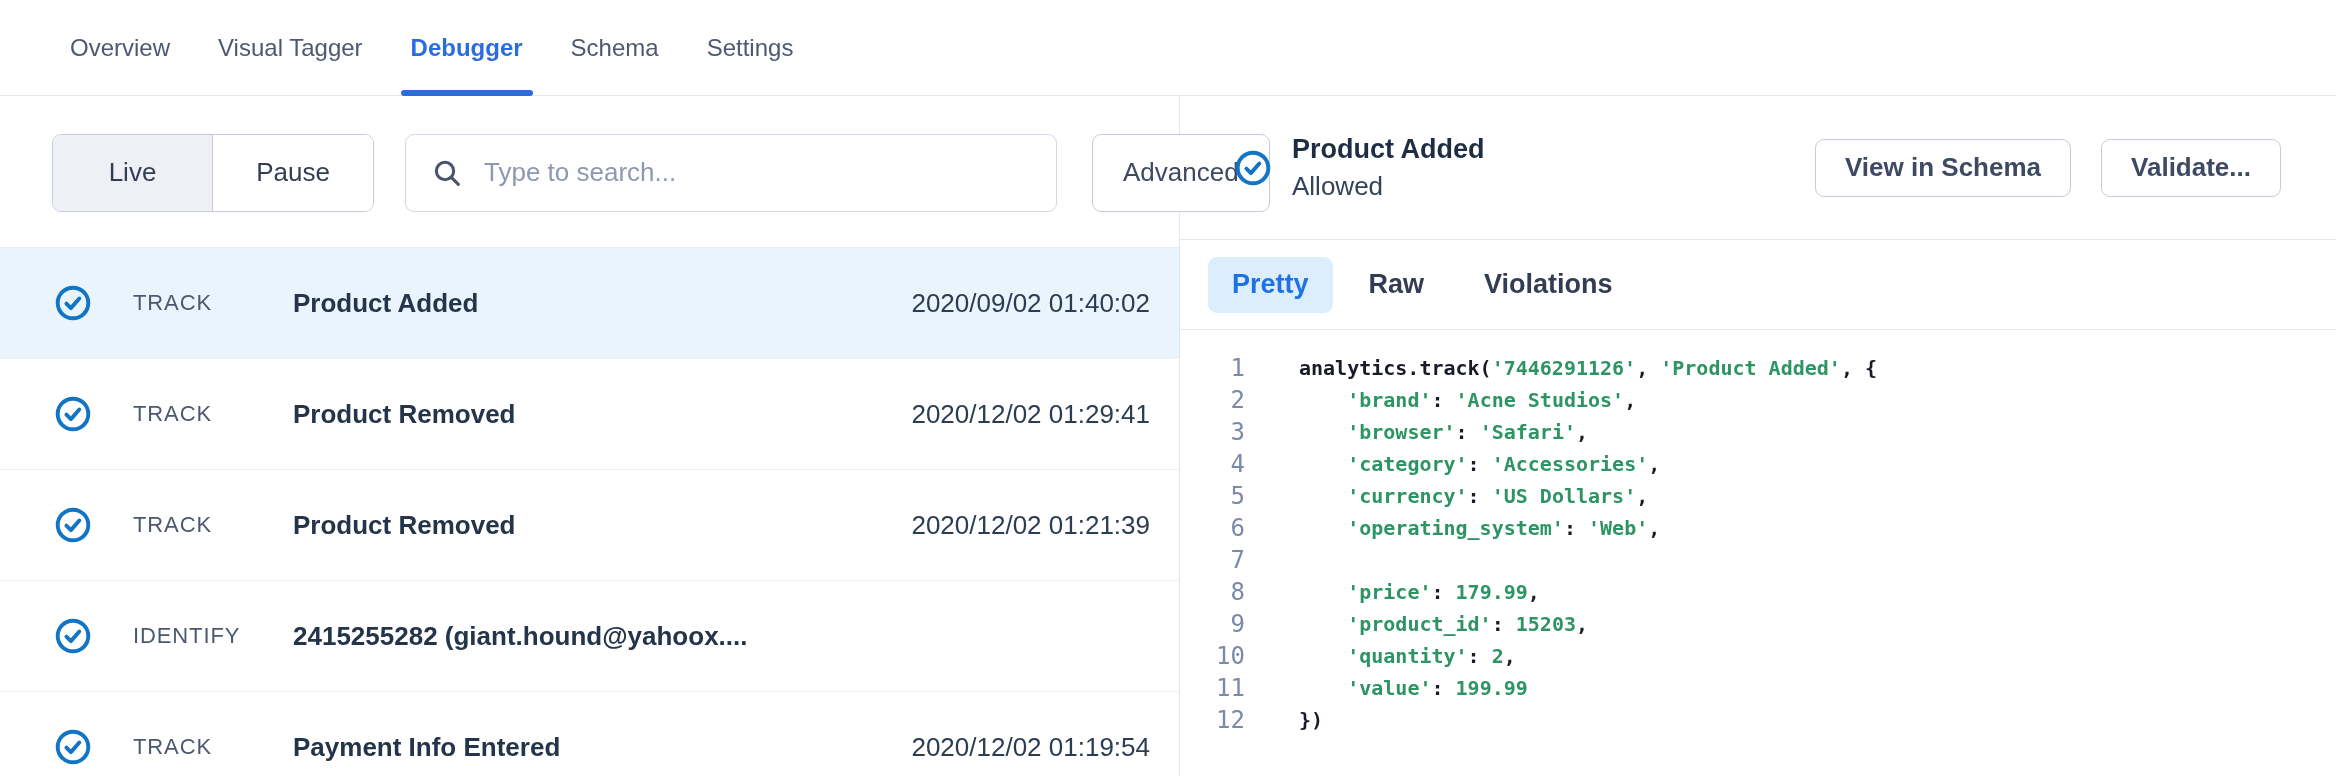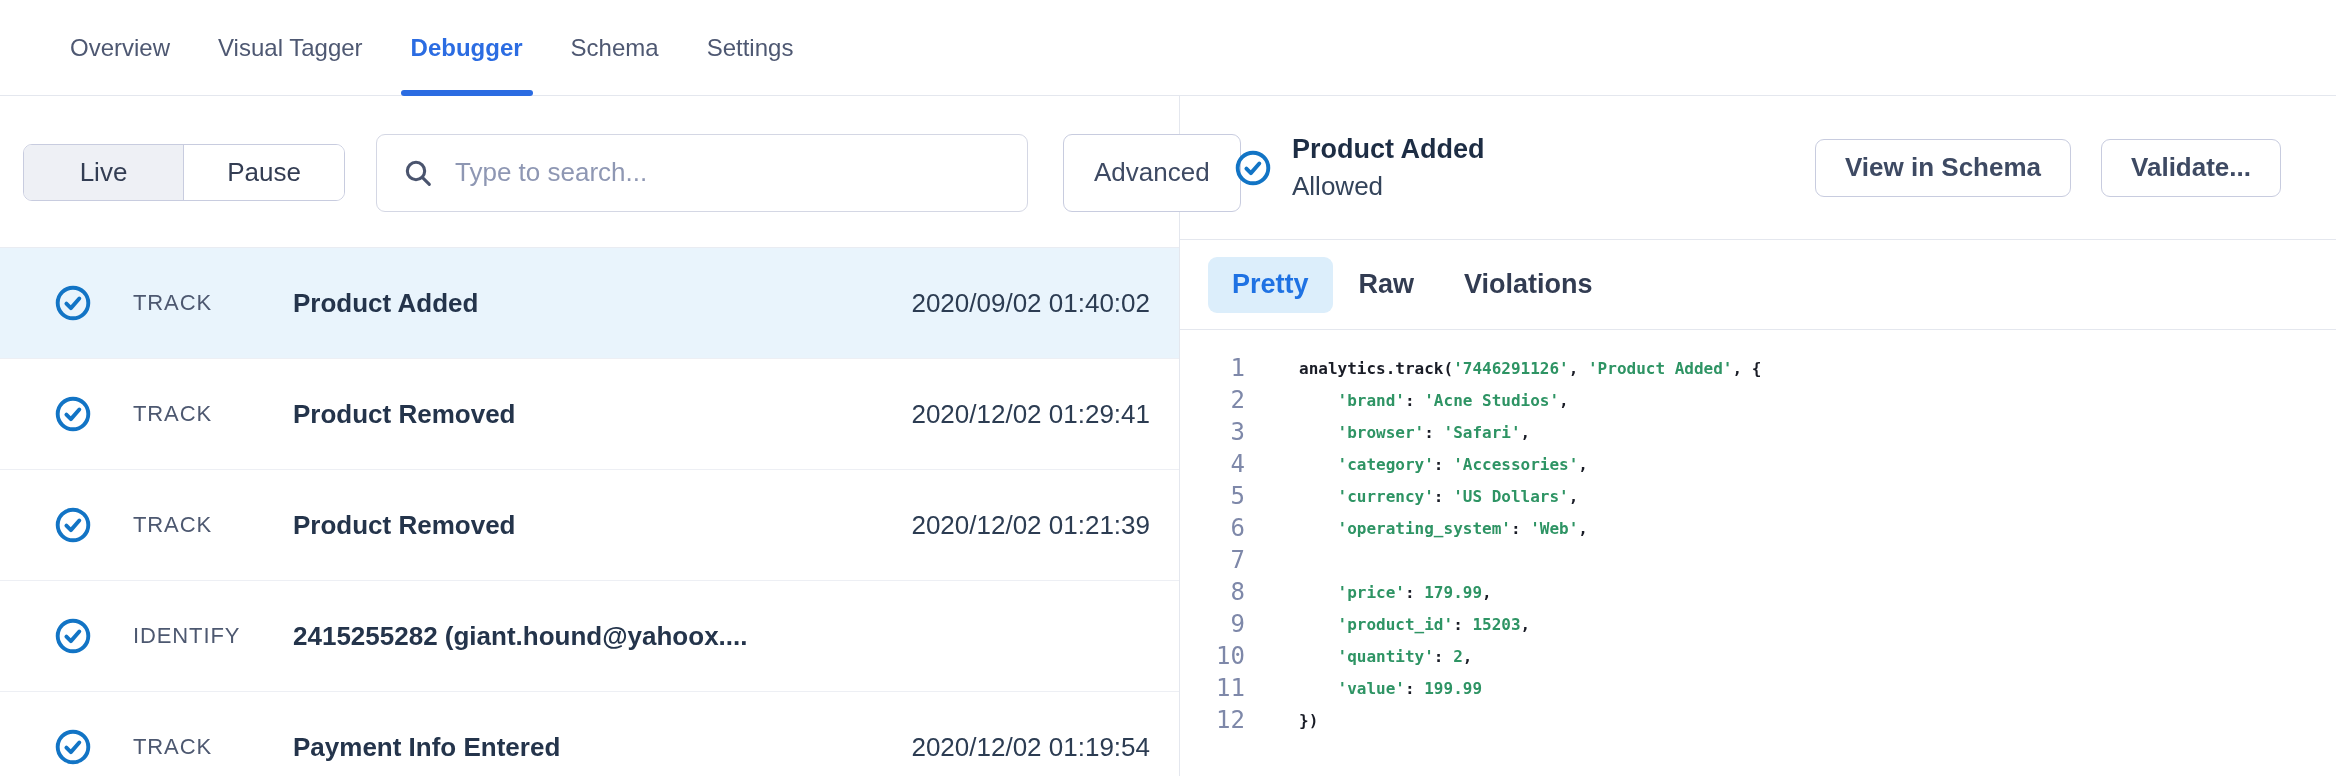--- a/index.html
+++ b/index.html
@@ -14,21 +14,21 @@
              cursor:pointer; white-space:nowrap; }
   .nav-tab.active { color:#2b6ce2; font-weight:600; }
   .nav-tab.active::after { content:""; position:absolute; left:-10px; right:-10px; bottom:-1px;
              height:6px; background:#2b6ce2; border-radius:4px; }
 
   .main { display:flex; height:702px; }
 
   
   .left { width:1180px; border-right:1px solid #e4e7ee; display:flex; flex-direction:column; }
   .toolbar { display:flex; align-items:center; padding:37px 35px 35px 23px; height:151px; flex:none; }
-  .seg { display:flex; height:57px; border:1px solid #c8ccdf; border-radius:9px; overflow:hidden; flex:none; }
+  .seg { display:flex; height:78px; border:1px solid #c8ccdf; border-radius:9px; overflow:hidden; flex:none;margin-left:29px; }
   .seg button { width:160px; font-size:26px; color:#333d53; background:#fff; border:none; cursor:pointer;
                 font-family:inherit; }
   .seg button.sel { background:#eef0f5; border-right:1px solid #c8ccdf; }
   .searchbox { position:relative; margin-left:31px; width:652px; height:78px; flex:none; }
   .searchbox input { width:100%; height:100%; border:1px solid #d4d7e4; border-radius:9px; padding:0 20px 0 78px;
                 font-size:26px; color:#333d53; outline:none; font-family:inherit; }
   .searchbox input::placeholder { color:#8e97b3; }
   .searchbox svg { position:absolute; left:26px; top:23px; }
   .btn { height:78px; border:1px solid #c8ccdf; border-radius:9px; background:#fff; font-size:26px;
          color:#3e4a63; padding:15px 30px; cursor:pointer; font-family:inherit; }
@@ -46,30 +46,30 @@
   
   .right { flex:1; display:flex; flex-direction:column; }
   .det-head { height:144px; flex:none; display:flex; align-items:center; padding:0 55px;
               border-bottom:1px solid #e4e7ee; }
   .det-titles { margin-left:21px; }
   .det-title { font-size:27px; font-weight:700; color:#1d2d44; margin-bottom:6px; }
   .det-status { font-size:26px; color:#33435a; }
   .det-actions { margin-left:auto; display:flex; gap:30px; }
   .det-actions .btn { height:58px; font-weight:600; padding:0 29px; }
 
-  .det-tabs { height:90px; flex:none; display:flex; align-items:center; gap:2px; padding-left:28px;
+  .det-tabs { height:90px; flex:none; display:flex; align-items:center; gap:12px; padding-left:28px;
               border-bottom:1px solid #e4e7ee; }
   .det-tab { height:56px; display:flex; align-items:center; padding:0 24px; font-size:27px; font-weight:600;
              color:#323c52; border-radius:9px; cursor:pointer; }
   .det-tab.active { background:#dceefb; color:#1f72e3; }
 
   .code { padding-top:22px; font-family:"DejaVu Sans Mono","Liberation Mono",monospace; }
   .code-line { display:flex; height:32px; align-items:center; }
   .ln { width:65px; text-align:right; font-size:24px; color:#7e88a9; flex:none; }
-  .ct { padding-left:54px; font-size:16px; font-weight:700; white-space:pre; }
+  .ct { padding-left:54px; font-size:20px; font-weight:700; white-space:pre; }
   .tok-p { color:#191c26; }
   .tok-s { color:#2e9464; }
 </style>
 </head>
 <body>
 
 <div class="app">
 
   <div class="nav">
       <div class="nav-tab">

